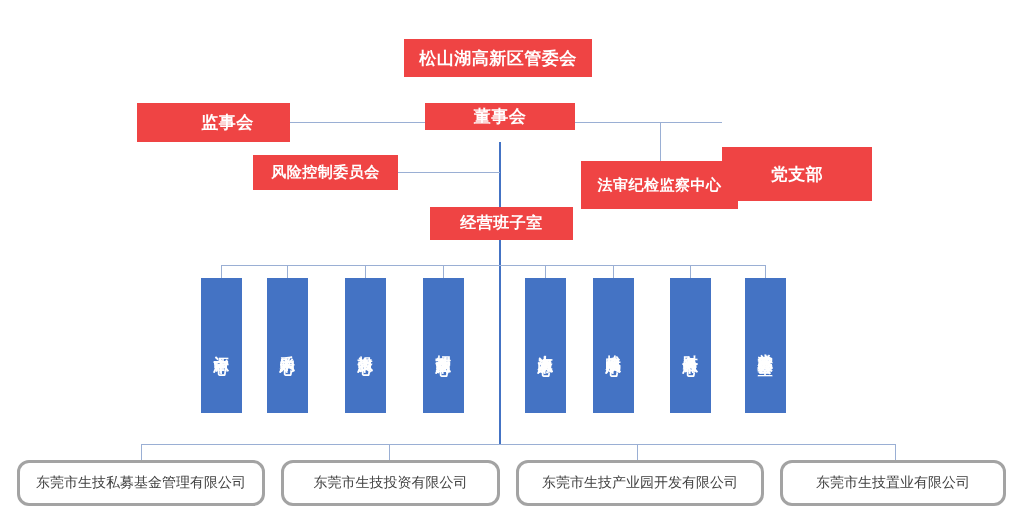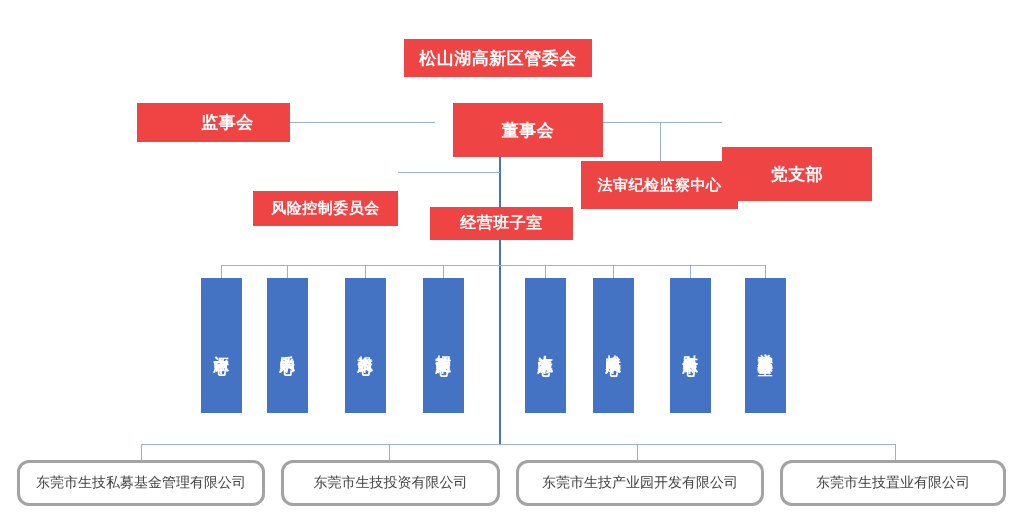--- a/index.html
+++ b/index.html
@@ -121,29 +121,29 @@
   <div class="line v" style="left:895px; top:444px; height:16px;"></div>
 
   <div class="node root" style="left:404px; top:39px; width:188px; height:38px;">
     <span>松山湖高新区管委会</span>
   </div>
 
   <div class="node level2" style="left:137px; top:103px; width:153px; height:39px;padding-left:28px;">
     <span>监事会</span>
   </div>
 
-  <div class="node level2" style="left:425px; top:103px; width:150px; height:54px;margin-left:28px;">
+  <div class="node level2" style="left:425px; top:103px; width:150px; height:27px;">
     <span>董事会</span>
   </div>
 
   <div class="node level2" style="left:722px; top:103px; width:150px; height:54px;margin-top:44px;">
     <span>党支部</span>
   </div>
 
-  <div class="node level3" style="left:253px; top:155px; width:145px; height:35px;margin-top:36px;">
+  <div class="node level3" style="left:253px; top:155px; width:145px; height:35px;">
     <span>风险控制委员会</span>
   </div>
 
   <div class="node level3" style="left:581px; top:161px; width:157px; height:48px;">
     <span>法审纪检监察中心</span>
   </div>
 
   <div class="node level4" style="left:430px; top:207px; width:143px; height:33px;">
     <span>经营班子室</span>
   </div>

